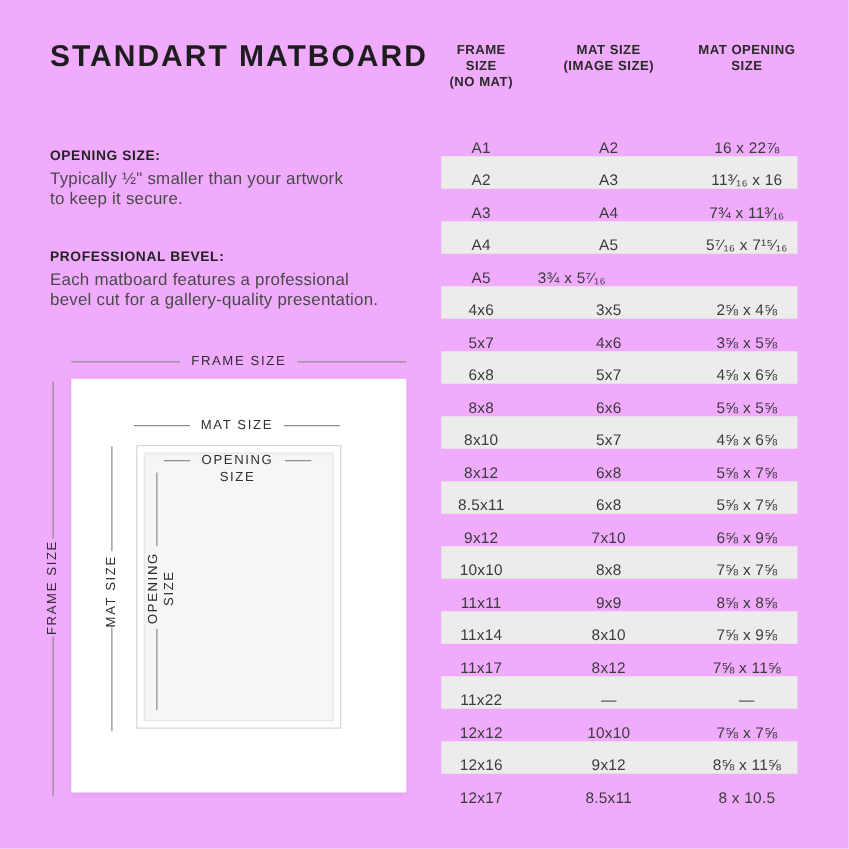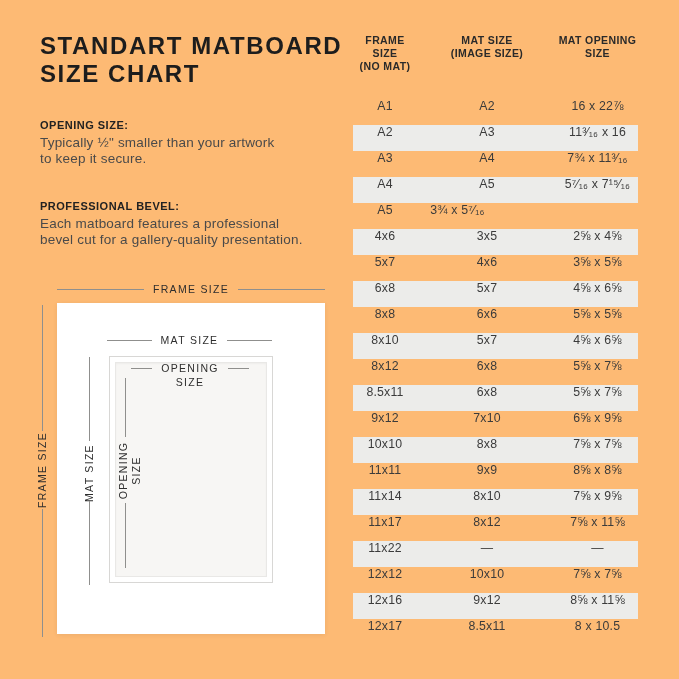--- a/index.html
+++ b/index.html
@@ -1,18 +1,18 @@
 <!DOCTYPE html>
 <html><head>
 <meta charset="utf-8">
 <style>
   html,body { margin:0; padding:0; background:#f8f8f6; }
   .canvas {
     position:relative; width:679px; height:679px;
-    background:#fdba74; overflow:hidden;
+    background:#f0abfc; overflow:hidden;
     font-family:"Liberation Sans","DejaVu Sans",sans-serif;
     color:#2c2c2c;
   }
   
   .title {
     position:absolute; left:40px; top:32px;
     font-size:24px; font-weight:600; letter-spacing:1.6px;
     line-height:28px; color:#1d1d1d; white-space:nowrap;
   }
   .text-section { position:absolute; left:40px; width:300px; }
@@ -54,38 +54,37 @@
     transform-origin:center center;
   }
   
   .table { position:absolute; left:353px; top:34px; width:285px; }
   .thead { display:flex; }
   .thead .hcell {
     text-align:center; font-size:10.5px; font-weight:600;
     letter-spacing:.4px; line-height:13px; color:#2a2a2a;
   }
   .tbody { margin-top:26px; }
-  .trow { display:flex; align-items:flex-start; height:26px; }
+  .trow { display:flex; align-items:flex-end; height:26px; }
   .trow.shaded { background:#ececea; }
   .tcell {
     text-align:center; font-size:12.3px; color:#3b3b3b;
     letter-spacing:.2px; white-space:nowrap;
   }
   .c0 { width:64px; }
   .c1 { width:140px; }
   .c2 { width:81px; }
 </style>
 </head>
 <body>
 
 <div class="canvas">
 
   <div class="title">
     <div>STANDART MATBOARD</div>
-    <div>SIZE CHART</div>
   </div>
 
   <div class="text-section sec-opening">
     <div class="sec-heading">OPENING SIZE:</div>
     <div class="sec-body">Typically ½" smaller than your artwork</div>
     <div class="sec-body">to keep it secure.</div>
   </div>
 
   <div class="text-section sec-bevel">
     <div class="sec-heading">PROFESSIONAL BEVEL:</div>

